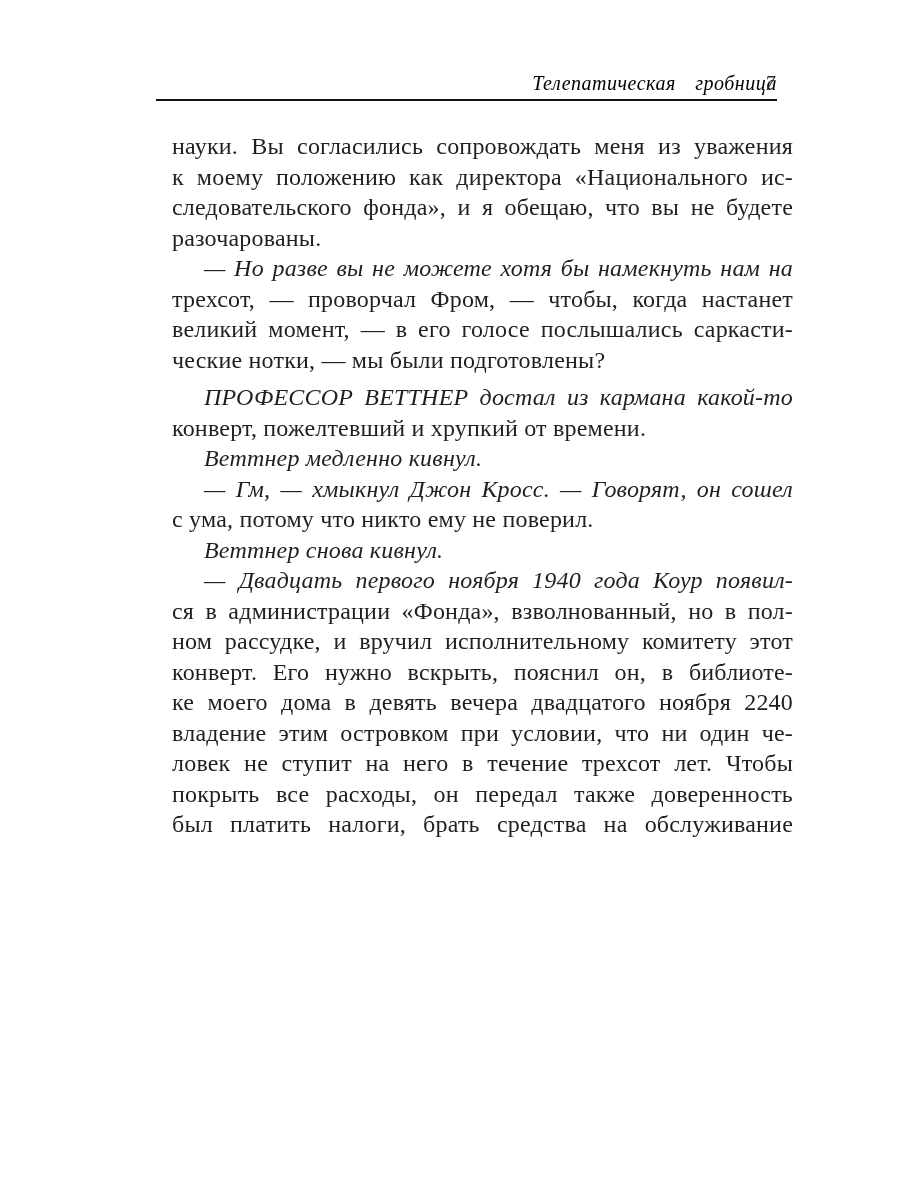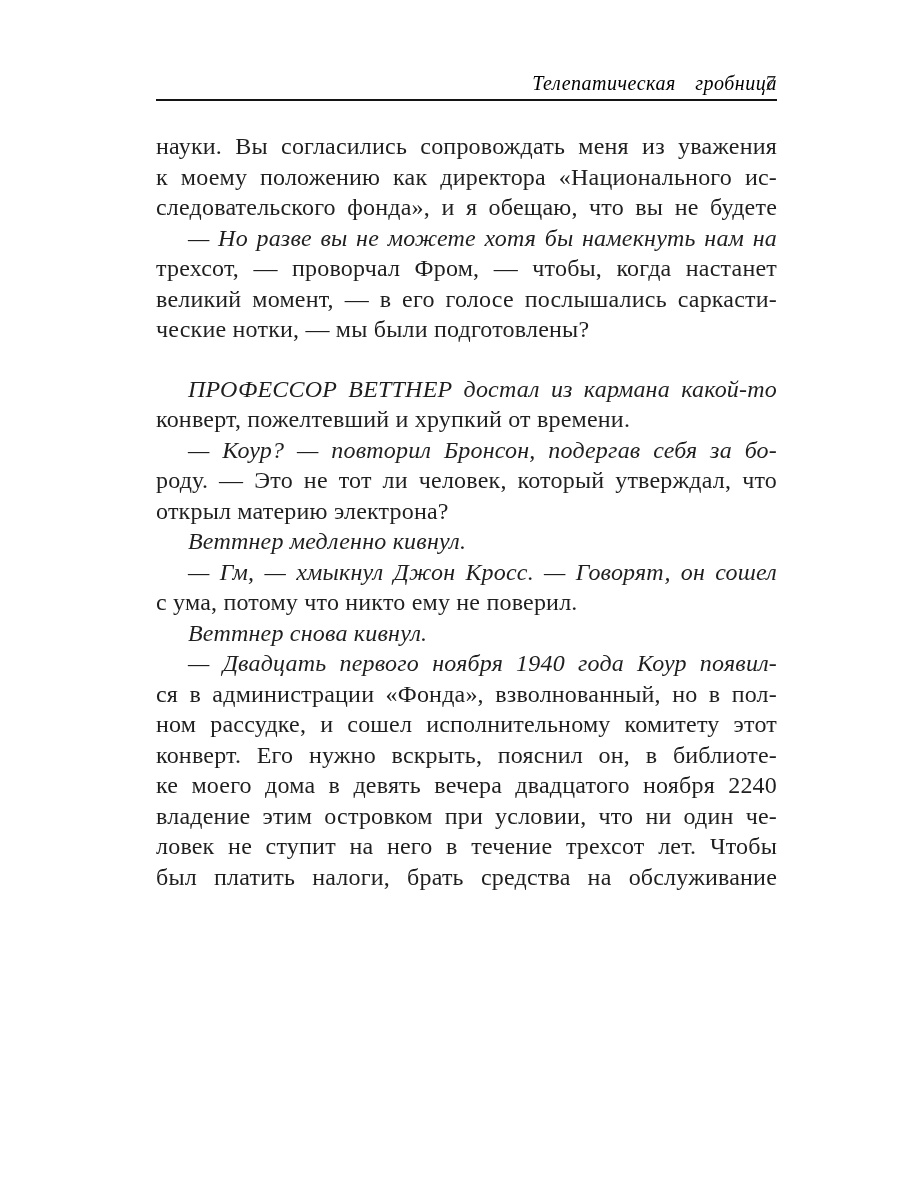--- a/index.html
+++ b/index.html
@@ -42,26 +42,26 @@
     position: absolute;
     right: 2px;
     bottom: 4px;
     font-style: italic;
     font-size: 20px;
     color: #2b2b2b;
   }
   
   .text-block {
     position: absolute;
-    left: 156px;
+    left: 172px;
     top: 131px;
     width: 621px;
   }
   .para { margin: 0; }
-  .para.section-break { margin-top: 29px; }
+  .para.section-break { margin-top: 7px; }
   .line {
     font-size: 24px;
     line-height: 30.5px;
     text-align: justify;
     text-align-last: justify;
     text-justify: inter-word;
     white-space: normal;
     letter-spacing: 0.2px;
   }
   .line.last {
@@ -81,51 +81,48 @@
   <header class="running-head">
     <span class="running-title">Телепатическая гробница</span>
     <span class="page-number">7</span>
   </header>
 
   <main class="text-block">
       <div class="para">
         <div class="line">науки. Вы согласились сопровождать меня из уважения</div>
         <div class="line">к моему положению как директора «Национального ис-</div>
         <div class="line">следовательского фонда», и я обещаю, что вы не будете</div>
+        <div class="line last">разочарованы.</div>
       </div>
       <div class="para">
         <div class="line indent">— Но разве вы не можете хотя бы намекнуть нам на</div>
         <div class="line">трехсот, — проворчал Фром, — чтобы, когда настанет</div>
         <div class="line">великий момент, — в его голосе послышались саркасти-</div>
         <div class="line last">ческие нотки, — мы были подготовлены?</div>
       </div>
       <div class="para section-break">
         <div class="line indent">ПРОФЕССОР ВЕТТНЕР достал из кармана какой-то</div>
         <div class="line last">конверт, пожелтевший и хрупкий от времени.</div>
-      </div>
-      <div class="para">
-        <div class="line indent">— Коур? — повторил Бронсон, подергав себя за бо-</div>
-        <div class="line">роду. — Это не тот ли человек, который утверждал, что</div>
-        <div class="line last">открыл материю электрона?</div>
       </div>
       <div class="para">
         <div class="line last indent">Веттнер медленно кивнул.</div>
       </div>
       <div class="para">
         <div class="line indent">— Гм, — хмыкнул Джон Кросс. — Говорят, он сошел</div>
         <div class="line last">с ума, потому что никто ему не поверил.</div>
       </div>
       <div class="para">
         <div class="line last indent">Веттнер снова кивнул.</div>
       </div>
       <div class="para">
         <div class="line indent">— Двадцать первого ноября 1940 года Коур появил-</div>
         <div class="line">ся в администрации «Фонда», взволнованный, но в пол-</div>
-        <div class="line">ном рассудке, и сошел исполнительному комитету этот</div>
+        <div class="line">ном рассудке, и вручил исполнительному комитету этот</div>
         <div class="line">конверт. Его нужно вскрыть, пояснил он, в библиоте-</div>
         <div class="line">ке моего дома в девять вечера двадцатого ноября 2240</div>
         <div class="line">владение этим островком при условии, что ни один че-</div>
         <div class="line">ловек не ступит на него в течение трехсот лет. Чтобы</div>
+        <div class="line">покрыть все расходы, он передал также доверенность</div>
         <div class="line">был платить налоги, брать средства на обслуживание</div>
       </div>
     </main>
 
 </div>
 
 </body></html>

